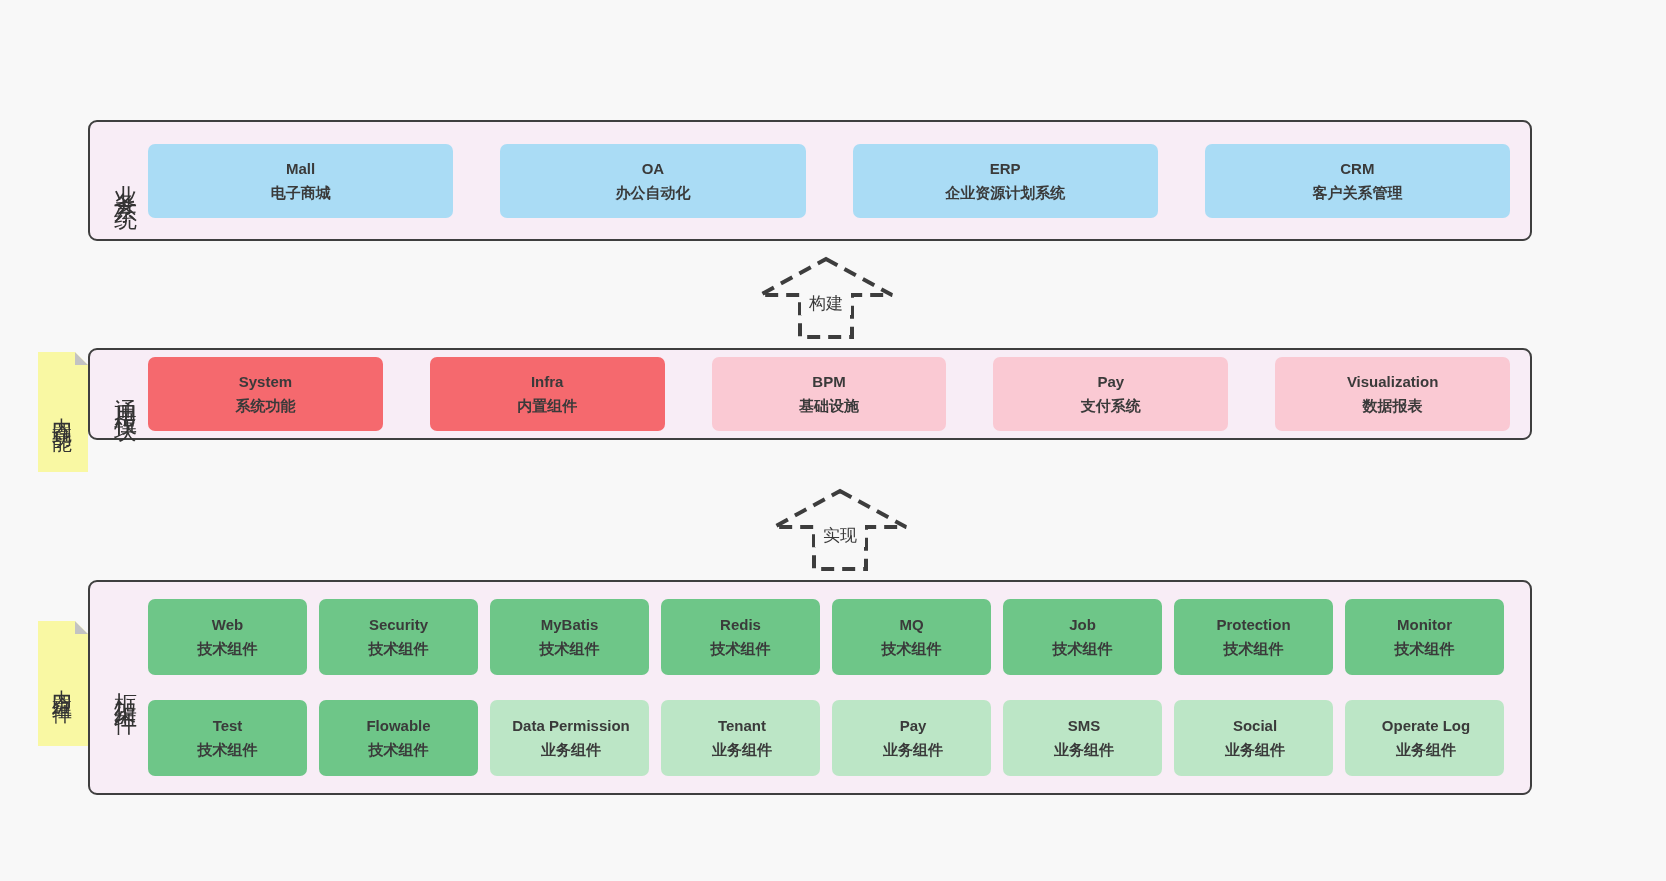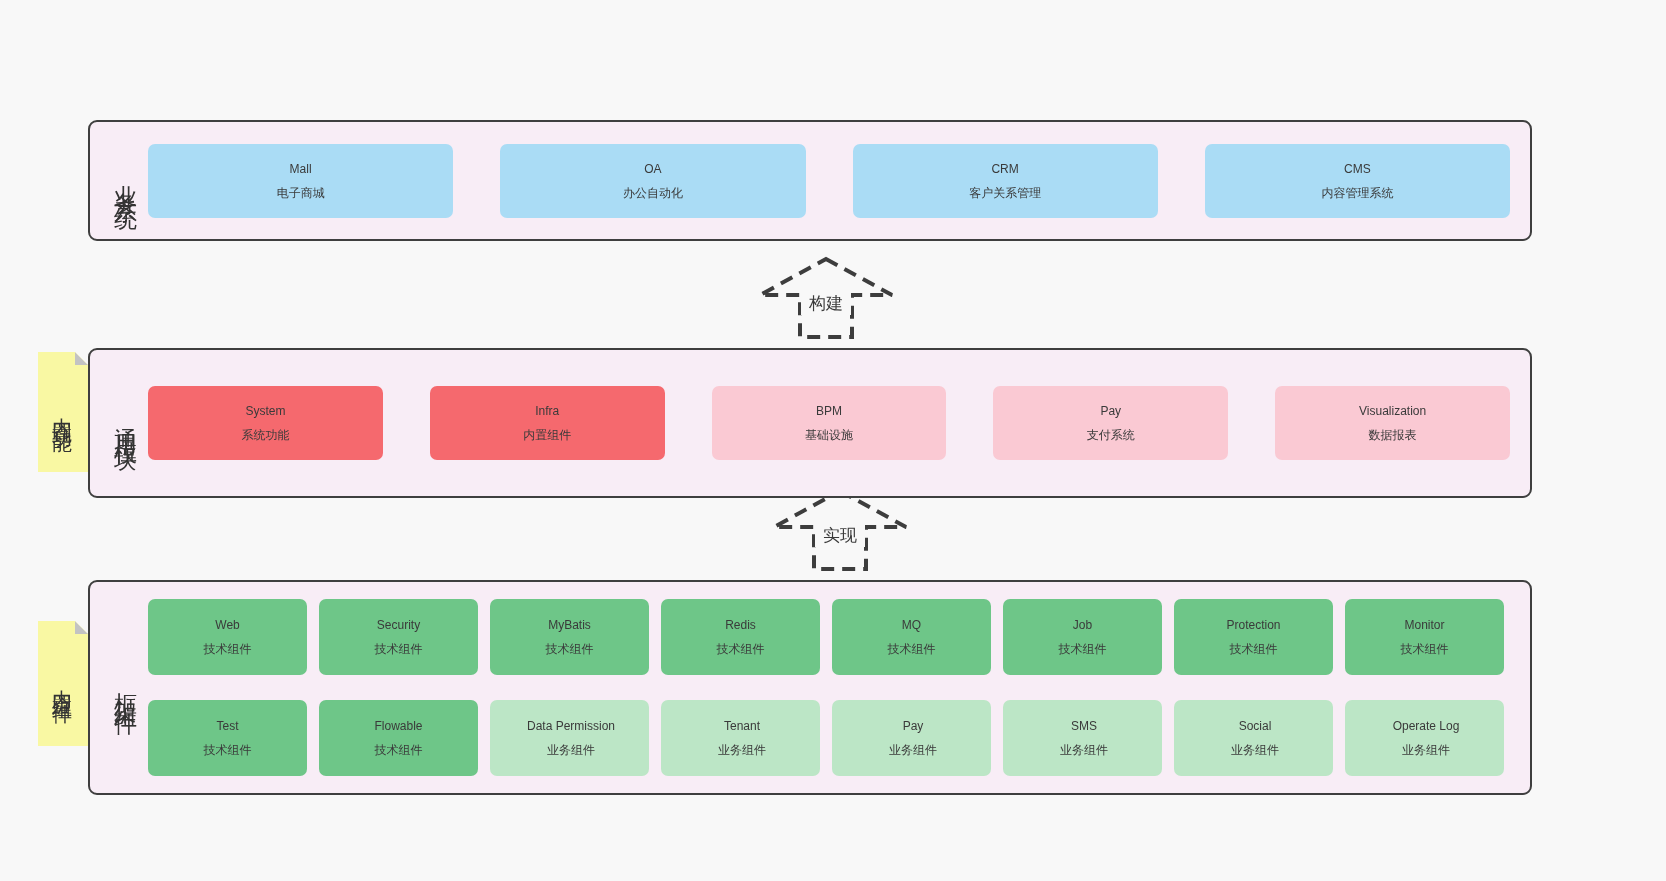--- a/index.html
+++ b/index.html
@@ -18,21 +18,21 @@
   }
   .layer{
     position:absolute; left:88px; width:1444px;
     background:var(--panel-bg);
     border:2px solid var(--panel-border);
     border-radius:9px;
     display:flex; align-items:center;
     z-index:1;
   }
   .layer-1{top:120px;height:121px;}
-  .layer-2{top:348px;height:150px;}
+  .layer-2{top:348px;height:92px;}
   .layer-3{top:580px;height:215px;}
   .layer-label{
     flex:0 0 44px;
     writing-mode:vertical-rl; text-orientation:upright;
     font-size:23px; letter-spacing:7px; color:#333;
     text-align:center; margin-left:8px;
   }
   .boxes{
     flex:1; display:flex; gap:47px;
     padding:0 20px 0 6px;
@@ -43,22 +43,23 @@
     gap:25px 12px;
     padding:0 26px 0 6px;
     align-content:center;
   }
   .box{
     flex:1; min-height:74px;
     border-radius:7px;
     display:flex; flex-direction:column;
     justify-content:center; align-items:center;
     text-align:center;
-    font-size:12px; line-height:24px;
+    font-size:15px; line-height:24px;
     padding:5px 6px;
+    font-weight:bold;
   }
   .grid .box{min-height:76px;}
   .box--blue{background:var(--blue);}
   .box--red{background:var(--red);}
   .box--pink{background:var(--pink);}
   .box--green{background:var(--green);}
   .box--lightgreen{background:var(--lightgreen);padding-left:9px;}
   .tag{
     position:absolute; left:38px; width:50px;
     background:var(--yellow);
@@ -90,26 +91,26 @@
   <div class="boxes">
     <div class="box box--blue">
       <span>Mall</span>
       <span>电子商城</span>
     </div>
     <div class="box box--blue">
       <span>OA</span>
       <span>办公自动化</span>
     </div>
     <div class="box box--blue">
+      <span>ERP</span>
+      <span>企业资源计划系统</span>
+    </div>
+    <div class="box box--blue">
       <span>CRM</span>
       <span>客户关系管理</span>
-    </div>
-    <div class="box box--blue">
-      <span>CMS</span>
-      <span>内容管理系统</span>
     </div>
   </div>
 </div>
 
 <svg class="arrow arrow-1" viewBox="0 0 140 86">
   <polygon points="70,4 136,40 96,40 96,82 44,82 44,40 4,40" fill="none" stroke="#3d3d3d" stroke-width="4" stroke-dasharray="13 8"></polygon>
   <rect x="45" y="34" width="50" height="26" fill="#f8f8f8"></rect>
   <text x="70" y="54" text-anchor="middle" font-size="17" fill="#3a3a3a">构建</text>
 </svg>
 

